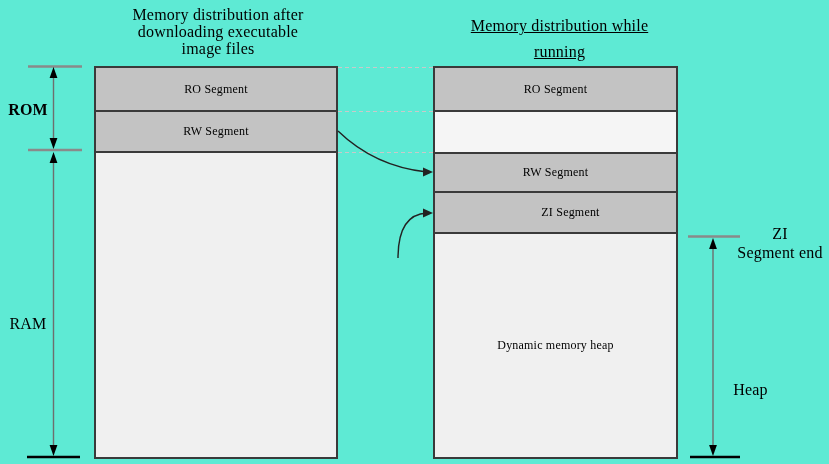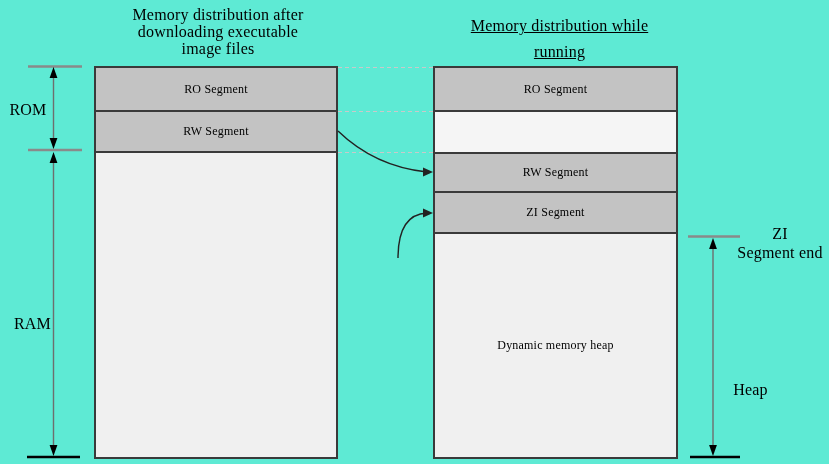--- a/index.html
+++ b/index.html
@@ -29,25 +29,25 @@
     letter-spacing:0.2px;
     text-align:center;
   }
   .title-left  { left:92px;  top:6px;  width:252px; }
   .title-right { left:438px; top:13px; width:243px; line-height:26px;text-decoration:underline; }
 
   .left-ro-label    { left:95px;  top:67px;  width:242px; height:44px; }
   .left-rw-label    { left:95px;  top:111px; width:242px; height:41px; }
   .right-ro-label   { left:434px; top:67px;  width:243px; height:44px; }
   .right-rw-label   { left:434px; top:153px; width:243px; height:39px; }
-  .right-zi-label   { left:434px; top:192px; width:243px; height:41px; }
+  .right-zi-label   { left:434px; top:192px; width:243px; height:41px;padding-left:15px; }
   .right-heap-label { left:434px; top:233px; width:243px; height:225px; }
 
-  .rom-label  { left:5px;   top:101px; width:46px; }
-  .ram-label  { left:5px;   top:315px; width:46px;text-align:right; }
+  .rom-label  { left:5px;   top:101px; width:46px;font-weight:bold; }
+  .ram-label  { left:5px;   top:315px; width:46px; }
   .zi-end-label { left:722px; top:224px; width:116px; line-height:19px; }
   .heap-label { left:713px; top:337px; width:75px;margin-top:44px; }
 </style>
 </head>
 <body>
 
 <div class="stage">
 
   <svg class="layer" viewBox="0 0 829 464">
 

